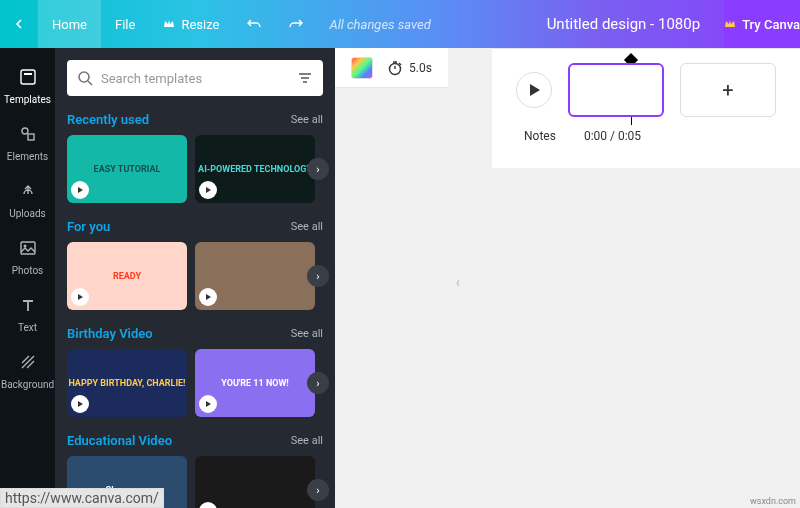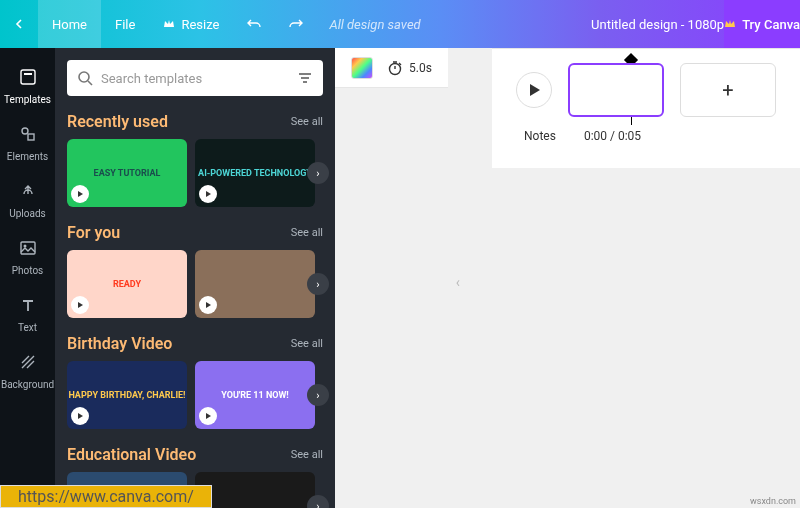--- a/index.html
+++ b/index.html
@@ -3,37 +3,37 @@
 <meta charset="utf-8">
 <style>
 * { margin: 0; padding: 0; box-sizing: border-box; font-family: -apple-system, BlinkMacSystemFont, "Segoe UI", Roboto, sans-serif; }
 body { width: 800px; height: 508px; overflow: hidden; background: #fff; position: relative; }
 
 .topbar { height: 48px; background: linear-gradient(90deg, #00c4cc 0%, #2cc2e6 25%, #5a8ef5 55%, #7a5ff0 75%, #8b3dff 100%); display: flex; align-items: center; color: #fff; font-size: 13px; }
 .topbar .btn { padding: 0 14px; height: 100%; display: flex; align-items: center; gap: 6px; cursor: pointer; }
 .topbar .btn.home { background: rgba(255,255,255,0.18); }
 .topbar .status { opacity: 0.75; font-style: italic; margin-left: 12px; }
 .topbar .spacer { flex: 1; }
-.topbar .title { font-size: 13px; margin-right: 0; }
+.topbar .title { font-size: 15px; margin-right: 24px; }
 .topbar .try { background: #8b3dff; padding: 0 0; height: 100%; display: flex; align-items: center; gap: 6px; font-weight: 500; }
 
 .main { display: flex; height: 468px; }
 
 .rail { width: 55px; background: #0e1318; display: flex; flex-direction: column; align-items: center; padding-top: 10px; color: #adb5bd; }
 .rail .item { width: 100%; display: flex; flex-direction: column; align-items: center; gap: 8px; padding: 10px 0; font-size: 10px; cursor: pointer; }
 .rail .item.active { color: #fff; }
 .rail .icon { width: 18px; height: 18px; display: flex; align-items: center; justify-content: center; }
 
 .panel { width: 280px; background: #252a32; color: #fff; padding: 12px; overflow: hidden; position: relative; }
 .search { display: flex; align-items: center; background: #fff; border-radius: 4px; height: 36px; padding: 16px 10px; gap: 8px; }
 .search input { flex: 1; border: none; outline: none; font-size: 13px; color: #333; }
 .search input::placeholder { color: #999; }
 .section { margin-top: 16px; }
 .section-head { display: flex; justify-content: space-between; align-items: center; margin-bottom: 8px; }
-.section-title { font-size: 16px; font-weight: 600; color: #fdba74; }
+.section-title { font-size: 13px; font-weight: 600; color: #0ea5e9; }
 .seeall { font-size: 11px; color: #adb5bd; cursor: pointer; }
 .row { display: flex; gap: 8px; position: relative; }
 .thumb { width: 120px; height: 68px; border-radius: 6px; background: #3a3f47; position: relative; overflow: hidden; display: flex; align-items: center; justify-content: center; font-size: 9px; font-weight: 700; text-align: center; flex-shrink: 0; }
 .thumb .playdot { position: absolute; bottom: 4px; left: 4px; width: 18px; height: 18px; background: #fff; border-radius: 50%; display: flex; align-items: center; justify-content: center; }
 .thumb .playdot::after { content: ""; border-left: 5px solid #333; border-top: 3px solid transparent; border-bottom: 3px solid transparent; margin-left: 1px; }
 .row-next { position: absolute; right: -6px; top: 50%; transform: translateY(-50%); width: 22px; height: 22px; background: #3a3f47; border-radius: 50%; display: flex; align-items: center; justify-content: center; color: #fff; font-size: 11px; }
 .panel-edge { position: absolute; right: -11px; top: 50%; transform: translateY(-50%); width: 12px; height: 50px; background: #252a32; border-radius: 0 8px 8px 0; display: flex; align-items: center; justify-content: center; color: #adb5bd; font-size: 9px; }
 
 .canvas { flex: 1; background: #f0f0f0; display: flex; position: relative; }
 .canvas-top { height: 40px; background: #fff; display: flex; align-items: center; gap: 14px; padding: 0 16px; border-bottom: 1px solid #e6e6e6; }
@@ -47,21 +47,21 @@
 .tl-row { display: flex; align-items: center; gap: 16px; position: relative; }
 .play-btn { width: 36px; height: 36px; border-radius: 50%; border: 1px solid #ddd; display: flex; align-items: center; justify-content: center; cursor: pointer; }
 .play-btn::after { content: ""; border-left: 10px solid #333; border-top: 6px solid transparent; border-bottom: 6px solid transparent; margin-left: 2px; }
 .clip { width: 96px; height: 54px; border: 2px solid #8b3dff; border-radius: 6px; background: #fff; position: relative; }
 .playhead { position: absolute; left: 58px; top: -8px; }
 .playhead .diamond { width: 10px; height: 10px; background: #000; transform: rotate(45deg); margin: 0 auto; }
 .playhead .line { width: 1px; height: 60px; background: #000; margin: 0 auto; }
 .add-clip { width: 96px; height: 54px; border: 1px solid #ddd; border-radius: 6px; display: flex; align-items: center; justify-content: center; font-size: 20px; color: #333; cursor: pointer; }
 .tl-bottom { display: flex; gap: 28px; font-size: 12px; color: #333; margin-top: 12px; margin-left: 8px; }
 
-.statusbar { position: absolute; bottom: 0; left: 0; background: #eab308; border: 1px solid #ddd; font-size: 16px; padding: 1px 17px; color: #555; }
+.statusbar { position: absolute; bottom: 0; left: 0; background: #e5e5e5; border: 1px solid #ddd; font-size: 14px; padding: 1px 4px; color: #555; }
 .watermark { position: absolute; bottom: 2px; right: 4px; font-size: 9px; color: #888; margin-left: 46px; }
 
 svg { display: block; }
 </style>
 </head>
 <body>
 
 <div class="topbar">
   <div class="btn">
       <svg width="10" height="10" viewBox="0 0 10 10">
@@ -79,21 +79,21 @@
   <div class="btn">
       <svg width="14" height="12" viewBox="0 0 14 12">
         <path d="M4 2L1 5l3 3M1 5h8a4 4 0 014 4" stroke="#fff" stroke-width="1.4" fill="none"></path>
       </svg>
     </div>
   <div class="btn">
       <svg width="14" height="12" viewBox="0 0 14 12">
         <path d="M10 2l3 3-3 3M13 5H5a4 4 0 00-4 4" stroke="#fff" stroke-width="1.4" fill="none"></path>
       </svg>
     </div>
-  <div class="status">All design saved</div>
+  <div class="status">All changes saved</div>
   <div class="spacer"></div>
   <div class="title">Untitled design - 1080p</div>
   <div class="try">
       <svg width="12" height="12">
         <path d="M1 9h10L10 3 7 6 6 2 5 6 2 3z" fill="#ffc94d"></path>
       </svg>
       <span>Try Canva</span>
     </div>
 </div>
 
@@ -164,21 +164,21 @@
           <path d="M2 4h12M4 8h8M6 12h4" stroke="#555" stroke-width="1.6"></path>
         </svg>
     </div>
     <div id="sections">
         <div class="section">
     <div class="section-head">
       <span class="section-title">Recently used</span>
       <span class="seeall">See all</span>
     </div>
     <div class="row">
-      <div class="thumb" style="background:#22c55e;color:#1a4d4d">
+      <div class="thumb" style="background:#14b8a6;color:#1a4d4d">
               <span>EASY TUTORIAL</span>
               <div class="playdot"></div>
             </div>
             <div class="thumb" style="background:#0d1b1b;color:#4dd6d6">
               <span>AI-POWERED TECHNOLOGY</span>
               <div class="playdot"></div>
             </div>
       <div class="row-next">›</div>
     </div>
         </div>

